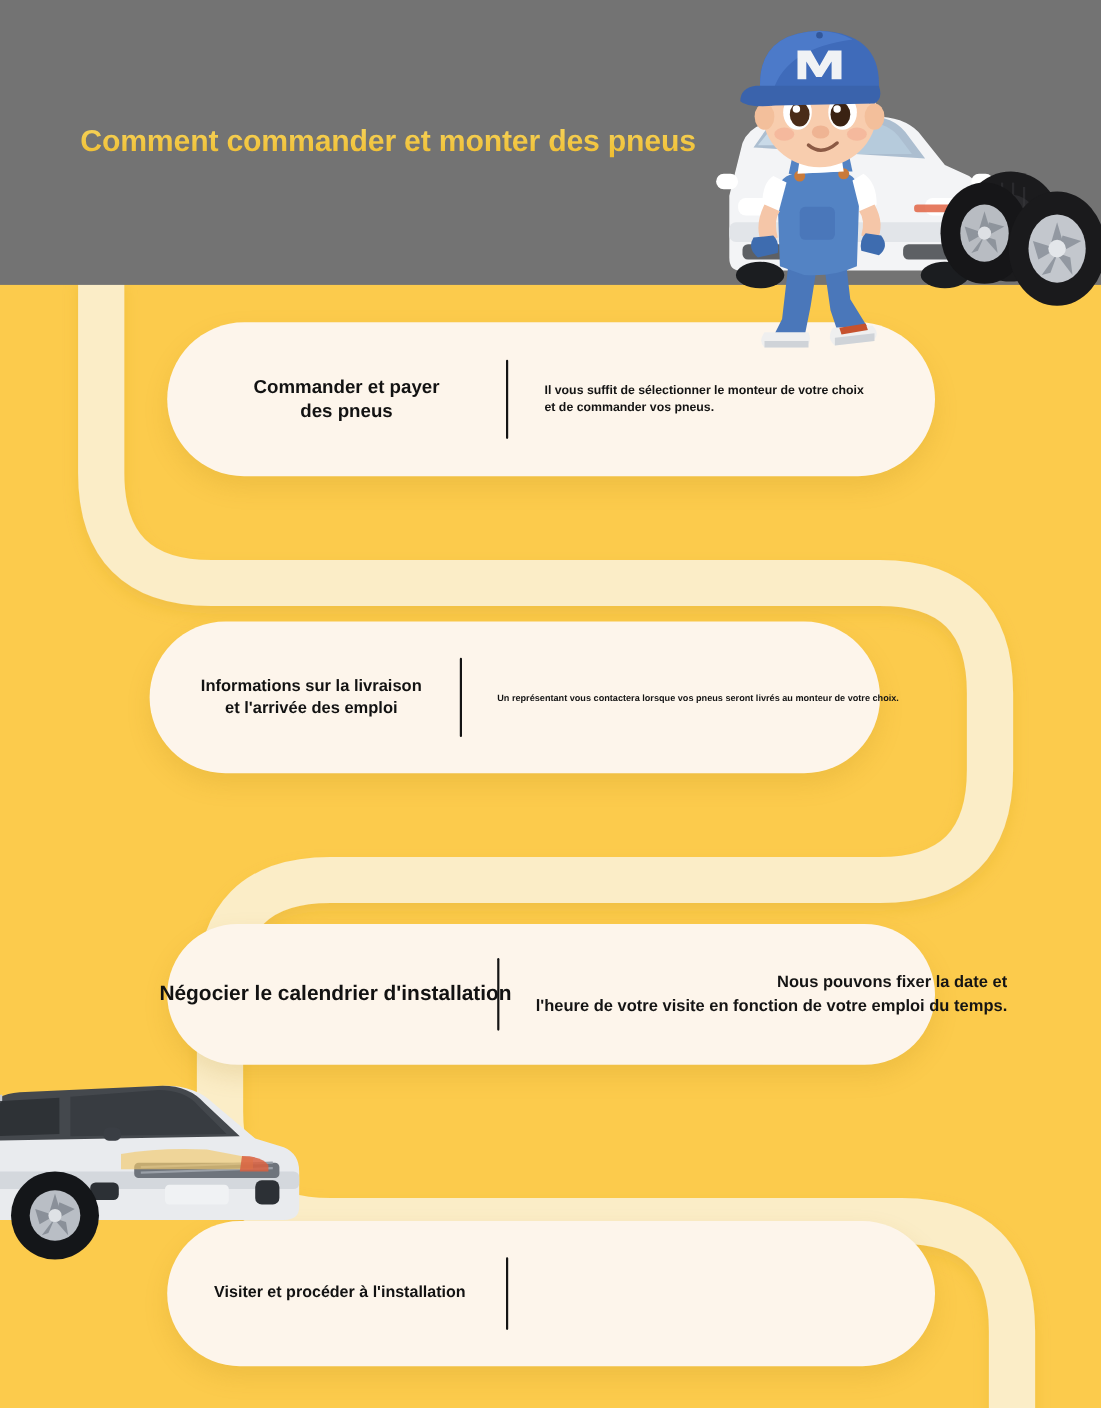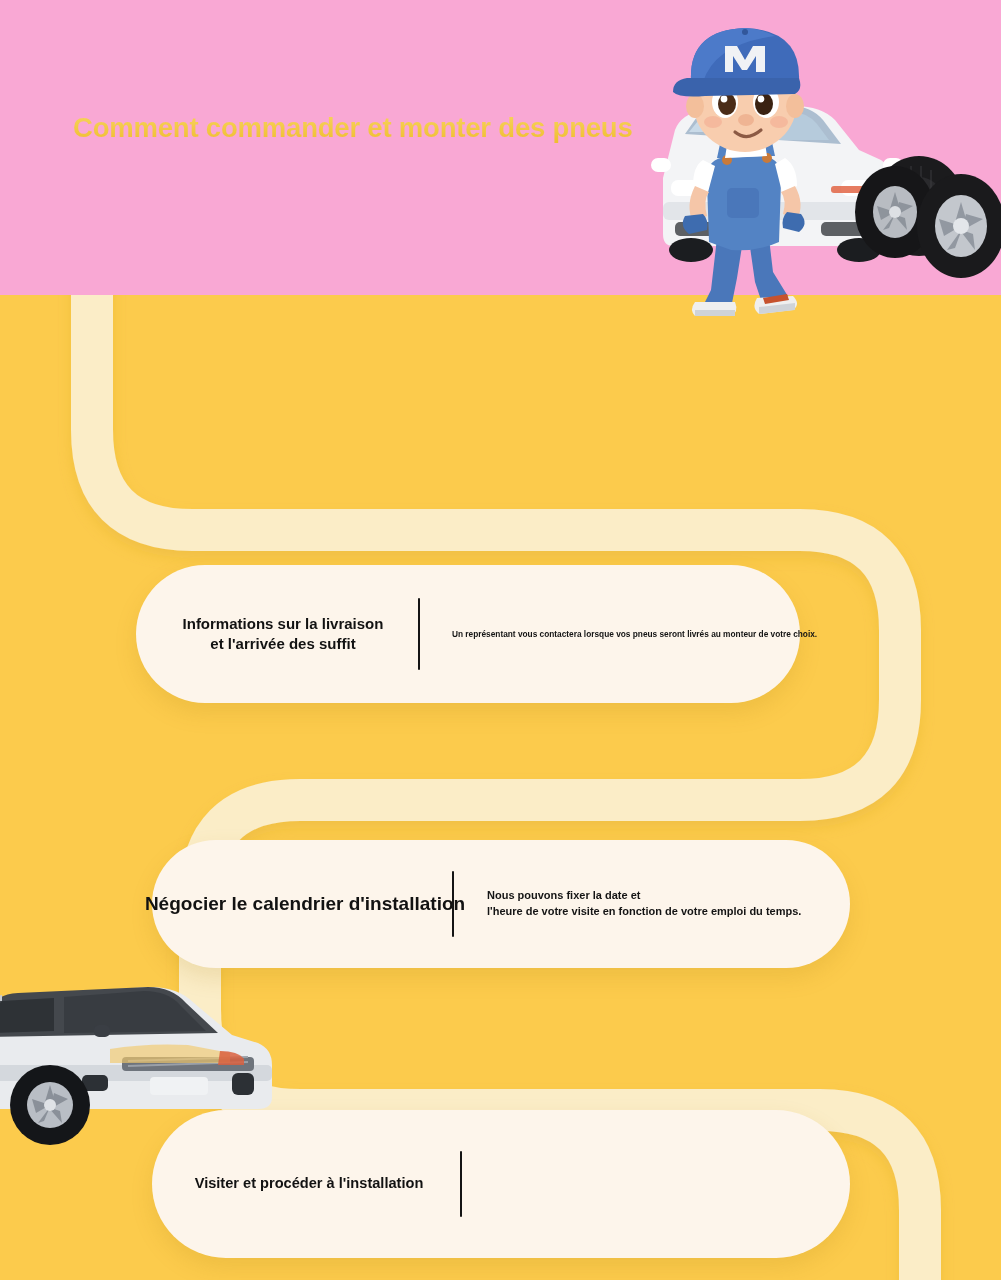--- a/index.html
+++ b/index.html
@@ -23,22 +23,22 @@
   .road-layer{
     position:absolute; inset:0;
     width:1001px; height:1280px;
     z-index:1;
     pointer-events:none;
   }
 
   
   .header-band{
     position:absolute; top:0; left:0;
-    width:1001px; height:295px;
-    background:#f9a8d4;
+    width:1001px; height:259px;
+    background:#737373;
     z-index:6;
   }
   .header-title{
     position:absolute;
     left:73px; top:112px;
     font-size:27.5px;
     font-weight:bold;
     letter-spacing:-0.2px;
     color:#F2C63E;
     background:linear-gradient(180deg,#F7D55E 0%,#EFBC2E 100%);
@@ -112,24 +112,24 @@
   
   #card-2{ left:136px; top:565px; width:664px; height:138px; }
   #card-2 .card-title{ width:250px; margin-left:22px; font-size:15px; }
   #card-2 .divider{ height:72px; margin-left:10px; }
   #card-2 .card-desc{ margin-left:32px; font-size:8.3px;text-align:center; }
 
   
   #card-3{ left:152px; top:840px; width:698px; height:128px; }
   #card-3 .card-title{ width:270px; margin-left:18px; font-size:19px; }
   #card-3 .divider{ height:66px; margin-left:12px; }
-  #card-3 .card-desc{ margin-left:33px; font-size:11px; }
-
-  
-  #card-4{ left:152px; top:1110px; width:698px; height:148px;justify-content:flex-end; }
+  #card-3 .card-desc{ margin-left:33px; font-size:15px;text-align:right; }
+
+  
+  #card-4{ left:152px; top:1110px; width:698px; height:132px;justify-content:flex-end; }
   #card-4 .card-title{ width:278px; margin-left:18px; font-size:14.6px; }
   #card-4 .divider{ height:66px; margin-left:12px; }
   #card-4 .card-desc{ margin-left:37px; font-size:12.6px; }
 
   .desc-line{ display:block; white-space:nowrap; }
   .title-line{ display:block; white-space:nowrap; }
 </style>
 </head>
 <body>
 
@@ -295,27 +295,42 @@
       <path d="M86 134 L68 144 L72 128 Z"></path>
       <path d="M80 158 L66 142 L78 146 Z"></path>
       <path d="M56 158 L68 142 L62 156 Z"></path>
       <path d="M50 134 L68 140 L54 148 Z"></path>
     </g>
     <circle cx="68" cy="140" r="6" fill="#DFE2E6"></circle>
     <path d="M-10 36 L20 30 L20 36 Z" fill="#C9CDD2"></path>
     <rect x="112" y="60" width="16" height="12" rx="5" fill="#3A3E44"></rect>
   </svg>
 
+  <div class="card" id="card-1">
+    <div class="card-inner">
+      <div class="card-title">
+        <div>
+          <span class="title-line">Commander et payer</span>
+          <span class="title-line">des pneus</span>
+        </div>
+      </div>
+      <div class="divider"></div>
+      <div class="card-desc">
+        <span class="desc-line">Il vous suffit de sélectionner le monteur de votre choix</span>
+        <span class="desc-line">et de commander vos pneus.</span>
+      </div>
+    </div>
+  </div>
 
   <div class="card" id="card-2">
     <div class="card-inner">
       <div class="card-title">
         <div>
           <span class="title-line">Informations sur la livraison</span>
-          <span class="title-line">et l'arrivée des suffit</span>
+          <span class="title-line">et l'arrivée des emploi</span>
         </div>
       </div>
       <div class="divider"></div>
       <div class="card-desc">
         <span class="desc-line">Un représentant vous contactera lorsque vos pneus seront livrés au monteur de votre choix.</span>
       </div>
     </div>
   </div>
 
   <div class="card" id="card-3">

